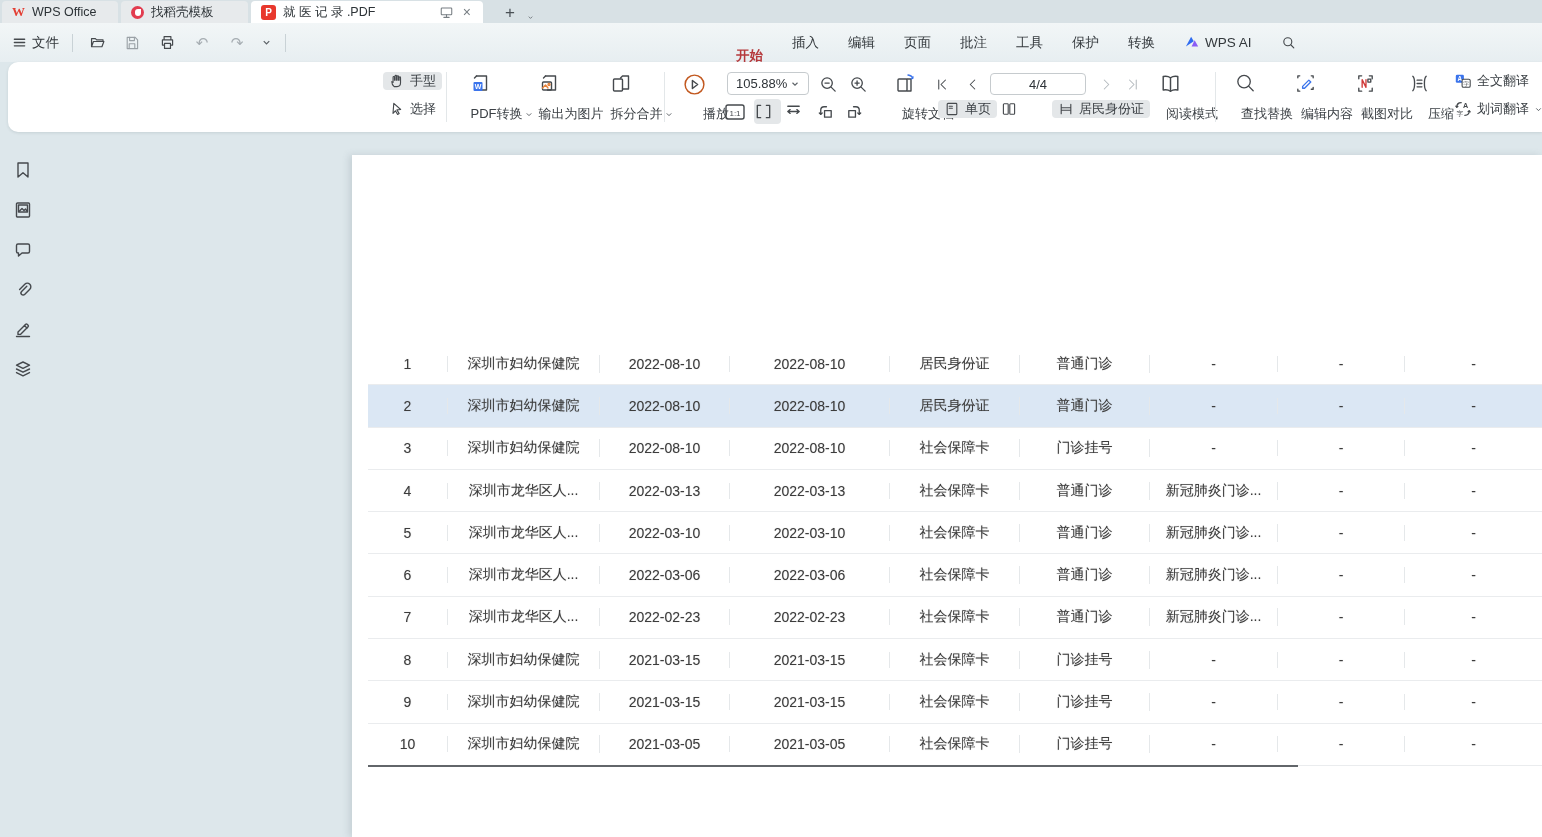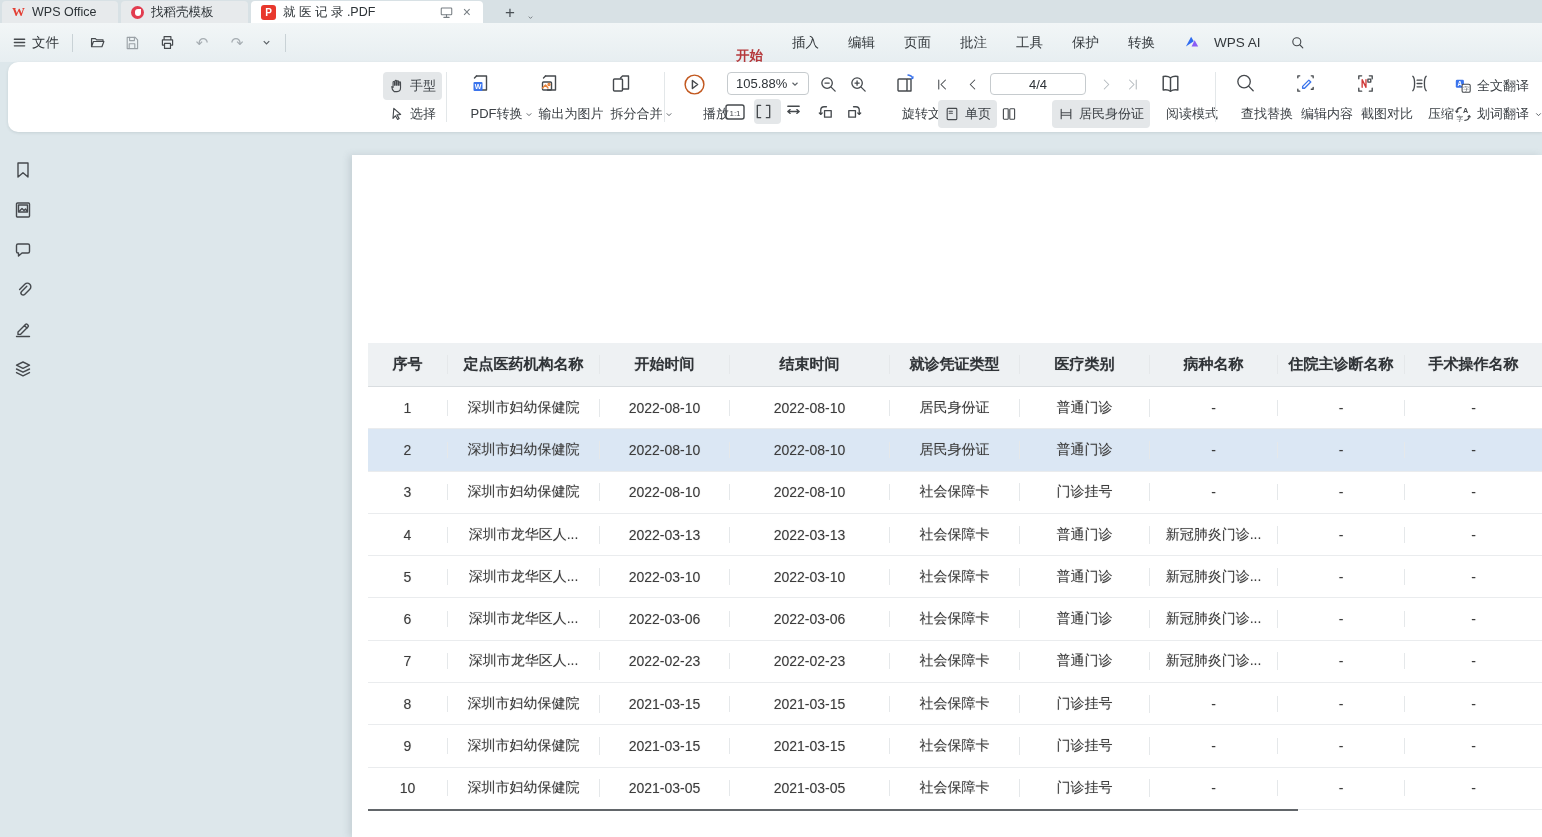--- a/index.html
+++ b/index.html
@@ -36,27 +36,27 @@
              background:linear-gradient(#f2f6f7,#e7eef1); display:flex; align-items:center; font-size:13.5px; }
   .mb-left { display:flex; align-items:center; gap:13px; padding-left:12px; }
   .filebtn { display:flex; align-items:center; gap:5px; font-size:13.5px; color:#33383c; }
   .vline { width:1px; height:18px; background:#c9d2d6; }
   .qbtn { width:22px; height:22px; display:flex; align-items:center; justify-content:center; }
   .qbtn.dim { color:#a6adb2; font-size:15px; }
   .mb-nav { position:absolute; left:736px; top:0; height:100%; display:flex; align-items:center; gap:29px; }
   .mitem { color:#33383c; position:relative; white-space:nowrap; }
   .mitem.active { color:#b5393c; font-weight:bold;margin-top:26px; }
   .mitem.active::after { content:""; position:absolute; left:0; right:0; bottom:-9px; height:3px; background:#b5393c; }
-  .wpsai { display:flex; align-items:flex-start; gap:14px; }
+  .wpsai { display:flex; align-items:flex-start; gap:5px; }
 
   
   .toolbar { position:absolute; top:62px; left:8px; width:1534px; height:70px; background:#fff;
              border-radius:10px 0 0 10px; box-shadow:0 1px 3px rgba(70,85,95,.15); }
   .vsep { position:absolute; top:10px; height:50px; width:1px; background:#e3e7e9; }
-  .rowbtn { position:absolute; display:flex; align-items:center; gap:5px; height:28px; padding:0 6px;
+  .rowbtn { position:absolute; display:flex; align-items:center; gap:5px; height:18px; padding:0 6px;
             font-size:13px; color:#3b4045; border-radius:4px; white-space:nowrap; }
   .rowbtn.on { background:#e4e7e9; }
   .bigbtn { position:absolute; top:9px; height:54px; transform:translateX(-50%); display:flex; flex-direction:column;
             align-items:center; justify-content:space-between; padding:1px 0 2px; font-size:13px; color:#3b4045; white-space:nowrap; }
   .bigbtn .lbl { display:flex; align-items:center; gap:2px;padding-left:44px; }
   .combo { position:absolute; left:719px; top:10px; width:82px; height:23px; border:1px solid #c6cbce; border-radius:4px;
            display:flex; align-items:center; background:#fff; padding:0 4px 0 8px; }
   .combo input { border:none; outline:none; width:54px; font-size:13px; color:#2e3338; background:transparent; font-family:inherit; }
   .iconbtn { position:absolute; top:9px; width:28px; height:26px; display:flex; align-items:center; justify-content:center; border-radius:4px; }
   .tool2 { position:absolute; top:37px; width:27px; height:25px; display:flex; align-items:center; justify-content:flex-start; border-radius:4px; }
@@ -413,31 +413,20 @@
     <path d="M3.5 17.5h13"></path>
 </svg>
 <svg class="side-ic ic" style="top:359px;" viewBox="0 0 20 20">
   <path d="M10 3l6.5 3.2L10 9.4 3.5 6.2z"></path>
     <path d="M3.5 10l6.5 3.2L16.5 10"></path>
     <path d="M3.5 13.6l6.5 3.2 6.5-3.2"></path>
 </svg>
 
 <div class="page">
   <div class="doc-table" id="doc-table">
-    <div class="trow head" style="grid-template-columns: 80px 152px 130px 160px 130px 130px 128px 127px 137px;">
-        <div class="tcell">序号</div>
-        <div class="tcell">定点医药机构名称</div>
-        <div class="tcell">开始时间</div>
-        <div class="tcell">结束时间</div>
-        <div class="tcell">就诊凭证类型</div>
-        <div class="tcell">医疗类别</div>
-        <div class="tcell">病种名称</div>
-        <div class="tcell">住院主诊断名称</div>
-        <div class="tcell">手术操作名称</div>
-      </div>
       <div class="trow" style="grid-template-columns: 80px 152px 130px 160px 130px 130px 128px 127px 137px;">
         <div class="tcell">1</div>
         <div class="tcell">深圳市妇幼保健院</div>
         <div class="tcell">2022-08-10</div>
         <div class="tcell">2022-08-10</div>
         <div class="tcell">居民身份证</div>
         <div class="tcell">普通门诊</div>
         <div class="tcell">-</div>
         <div class="tcell">-</div>
         <div class="tcell">-</div>

